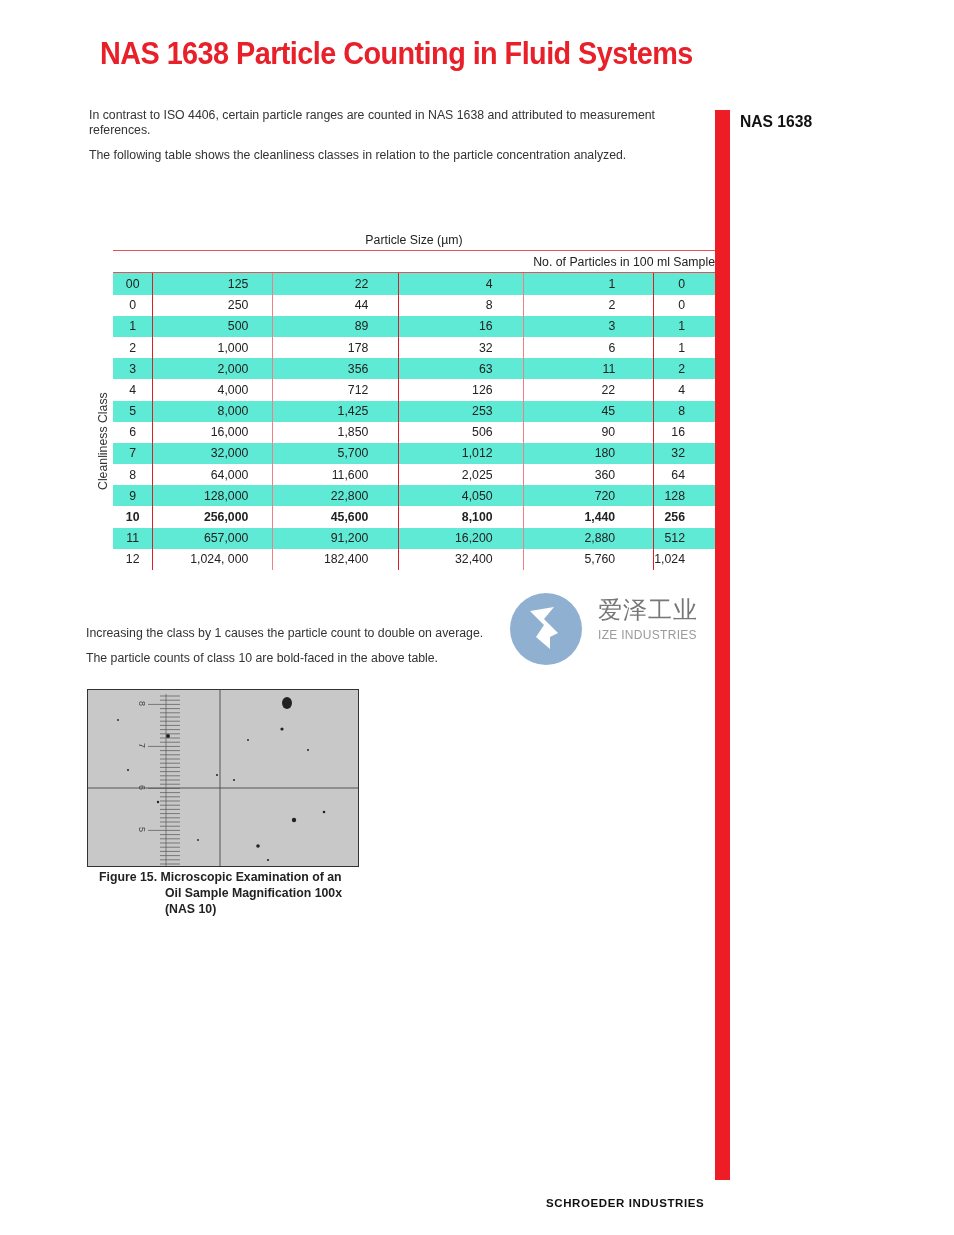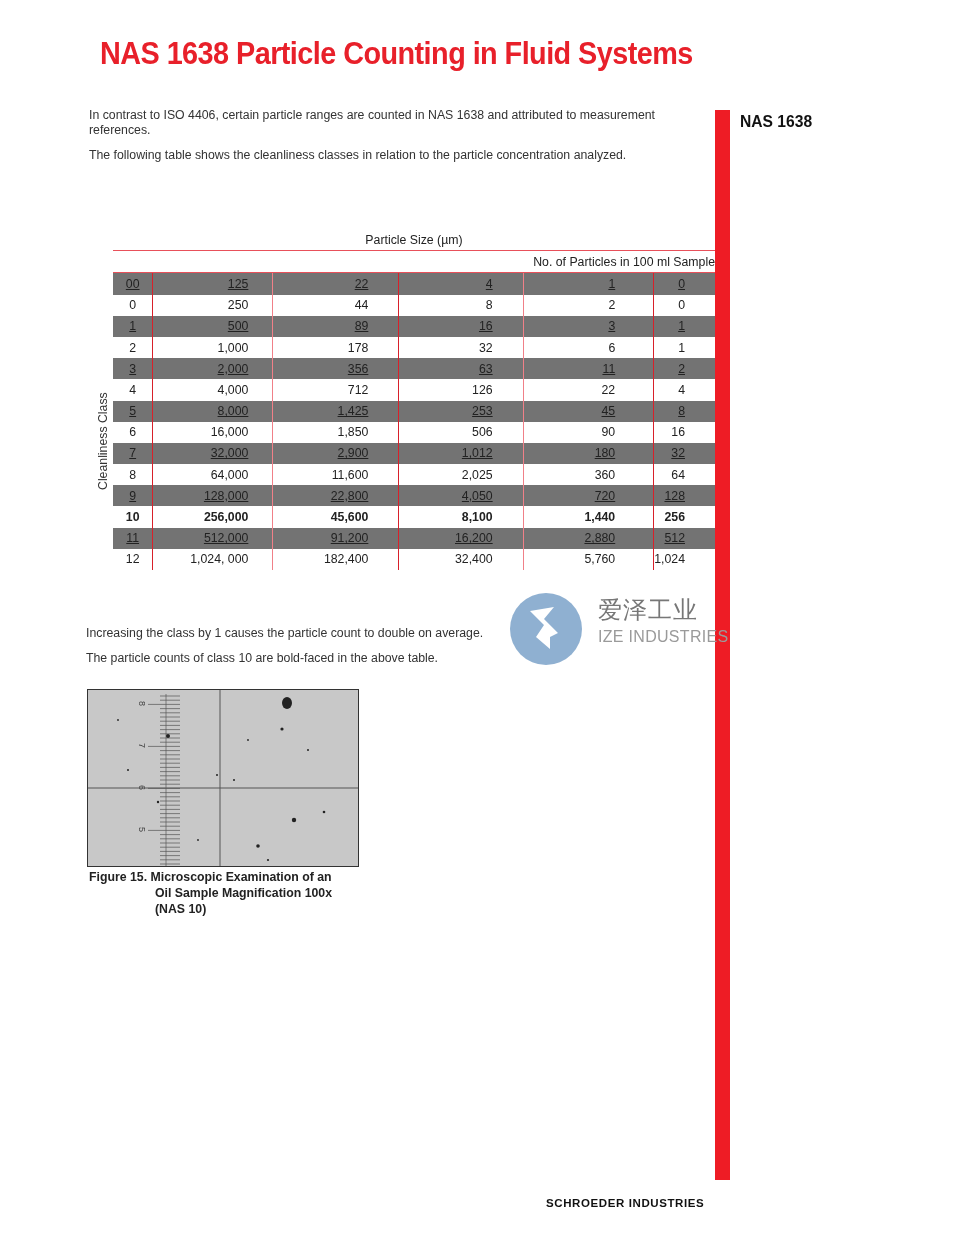--- a/index.html
+++ b/index.html
@@ -14,30 +14,30 @@
   .hdr-title td { text-align: center; font-weight: bold; height: 20px; border-bottom: 1.5px solid #e8505a; }
   .hdr-sizes td { text-align: center; height: 22px; border-bottom: 1.5px solid #e8505a; }
   .hdr-sub td { text-align: right; height: 24px; border-bottom: 1.5px solid #e8505a; }
   tr.row td { text-align: right; padding-right: 8px; }
   tr.row td.cls { text-align: center; padding-right: 0; border-right: 1.5px solid #d8202a; width: 48px; }
   tr.row td.c1 { border-right: 1.5px solid #f08088; width: 112px; padding-right: 24px; }
   tr.row td.c2 { border-right: 1.5px solid #d8202a; width: 112px; padding-right: 30px; }
   tr.row td.c3 { border-right: 1.5px solid #f08088; width: 112px; padding-right: 30px; }
   tr.row td.c4 { border-right: 1.5px solid #d8202a; width: 112px; padding-right: 38px; }
   tr.row td.c5 { padding-right: 30px; }
-  tr.row.shade td { background: #737373; text-decoration: underline; }
+  tr.row.shade td { background: #5eead4; }
   tr.row.bold td { font-weight: bold; }
   .y-label { position: absolute; left: 96px; top: 490px; transform: rotate(-90deg); transform-origin: left top; font-size: 12.3px; color: #333; white-space: nowrap; }
   .note { position: absolute; left: 86px; font-size: 12.3px; color: #333; }
   .watermark { position: absolute; left: 510px; top: 590px; width: 215px; height: 80px; }
   .wm-circle { position: absolute; left: 0; top: 3px; width: 72px; height: 72px; border-radius: 50%; background: #8fb0d1; }
   .wm-cn { position: absolute; left: 88px; top: 4px; font-size: 24px; color: #777; letter-spacing: 1px; font-family: "DejaVu Sans", sans-serif; }
-  .wm-en { position: absolute; left: 88px; top: 38px; font-size: 16px; color: #9a9a9a; letter-spacing: 0.3px; white-space: nowrap; }
+  .wm-en { position: absolute; left: 88px; top: 38px; font-size: 12px; color: #9a9a9a; letter-spacing: 0.3px; white-space: nowrap; }
   .figure { position: absolute; left: 87px; top: 689px; width: 270px; height: 176px; border: 1.5px solid #333; background: #c6c6c6; overflow: hidden; }
-  .caption { position: absolute; left: 89px; top: 869px; font-size: 12.3px; font-weight: bold; color: #222; line-height: 16px; }
+  .caption { position: absolute; left: 99px; top: 869px; font-size: 12.3px; font-weight: bold; color: #222; line-height: 16px; }
   .caption .indent { padding-left: 66px; display: block; }
   .footer { position: absolute; left: 546px; top: 1197px; font-size: 11.5px; font-weight: bold; color: #111; letter-spacing: 0.6px; }
 </style>
 </head>
 <body>
 
 <div class="title">NAS 1638 Particle Counting in Fluid Systems</div>
 <div class="redbar"></div>
 <div class="side-label">NAS 1638</div>
 
@@ -119,21 +119,21 @@
         <td class="cls">6</td>
         <td class="c1">16,000</td>
         <td class="c2">1,850</td>
         <td class="c3">506</td>
         <td class="c4">90</td>
         <td class="c5">16</td>
       </tr>
       <tr class="row shade">
         <td class="cls">7</td>
         <td class="c1">32,000</td>
-        <td class="c2">2,900</td>
+        <td class="c2">5,700</td>
         <td class="c3">1,012</td>
         <td class="c4">180</td>
         <td class="c5">32</td>
       </tr>
       <tr class="row">
         <td class="cls">8</td>
         <td class="c1">64,000</td>
         <td class="c2">11,600</td>
         <td class="c3">2,025</td>
         <td class="c4">360</td>
@@ -150,21 +150,21 @@
       <tr class="row bold">
         <td class="cls">10</td>
         <td class="c1">256,000</td>
         <td class="c2">45,600</td>
         <td class="c3">8,100</td>
         <td class="c4">1,440</td>
         <td class="c5">256</td>
       </tr>
       <tr class="row shade">
         <td class="cls">11</td>
-        <td class="c1">512,000</td>
+        <td class="c1">657,000</td>
         <td class="c2">91,200</td>
         <td class="c3">16,200</td>
         <td class="c4">2,880</td>
         <td class="c5">512</td>
       </tr>
       <tr class="row">
         <td class="cls">12</td>
         <td class="c1">1,024, 000</td>
         <td class="c2">182,400</td>
         <td class="c3">32,400</td>

